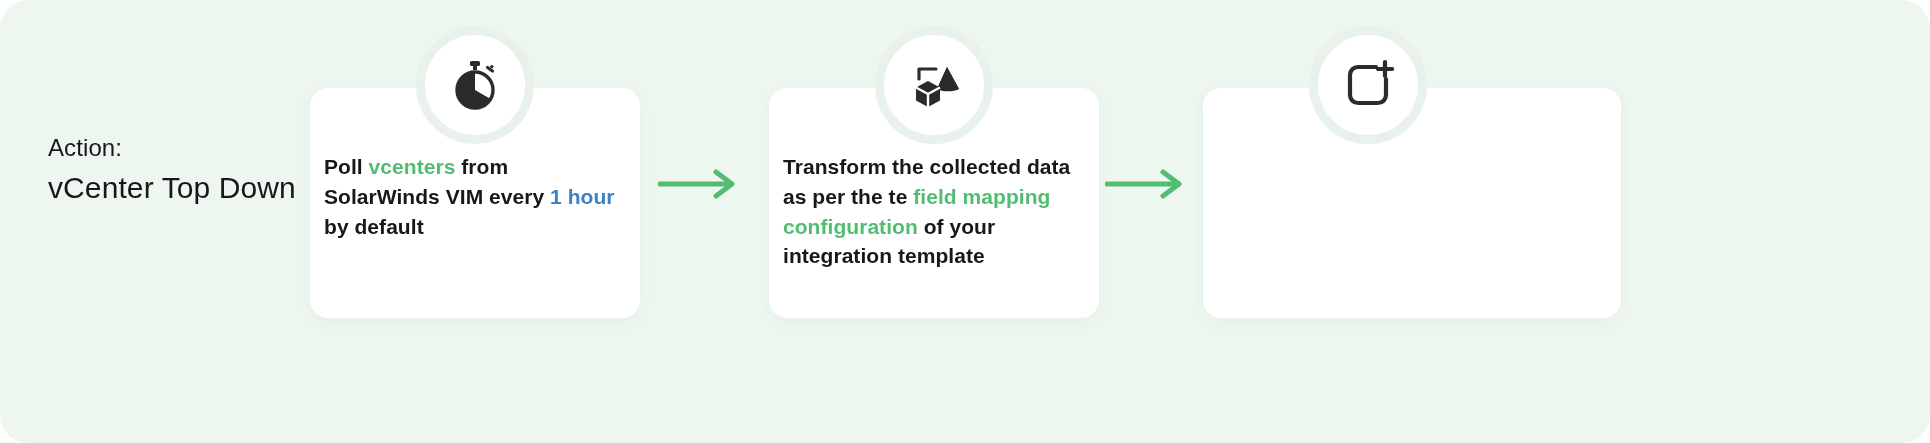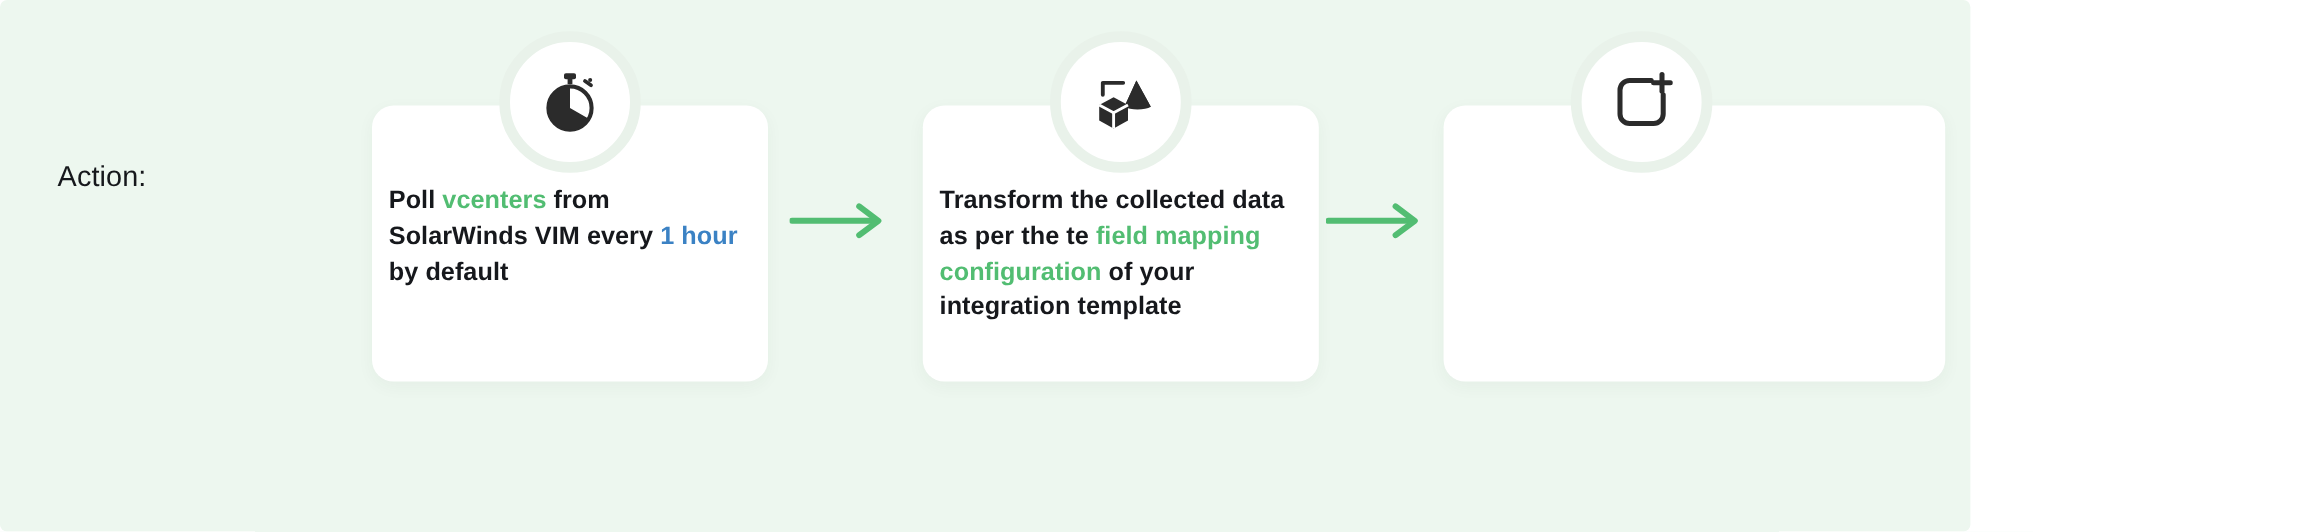--- a/index.html
+++ b/index.html
@@ -9,24 +9,24 @@
   }
   body {
     width: 1930px;
     height: 443px;
     overflow: hidden;
     font-family: "Liberation Sans", sans-serif;
   }
 
   .canvas {
     position: relative;
-    width: 1642px;
+    width: 1930px;
     height: 443px;
     background: #edf7ef;
-    border-radius: 6px;
+    border-radius: 28px;
     box-sizing: border-box;
     overflow: hidden;
   }
 
   
   .action-block {
     position: absolute;
     left: 48px;
     top: 133px;
     width: 250px;
@@ -120,20 +120,21 @@
   .arrow.a2 { left: 795px; }
   .arrow svg { display: block; }
 </style>
 </head>
 <body>
 
 <div class="canvas">
 
   <div class="action-block">
     <div class="action-kicker">Action:</div>
+    <div class="action-title">vCenter Top Down</div>
   </div>
 
   <div class="flow">
 
     <div class="step s1">
       <div class="card"></div>
       <div class="icon-badge">
         <span>
           <svg width="56" height="56" viewBox="0 0 56 56" fill="none">
             <rect x="23" y="4" width="10" height="5" rx="1.6" fill="#2b2b2b"></rect>

